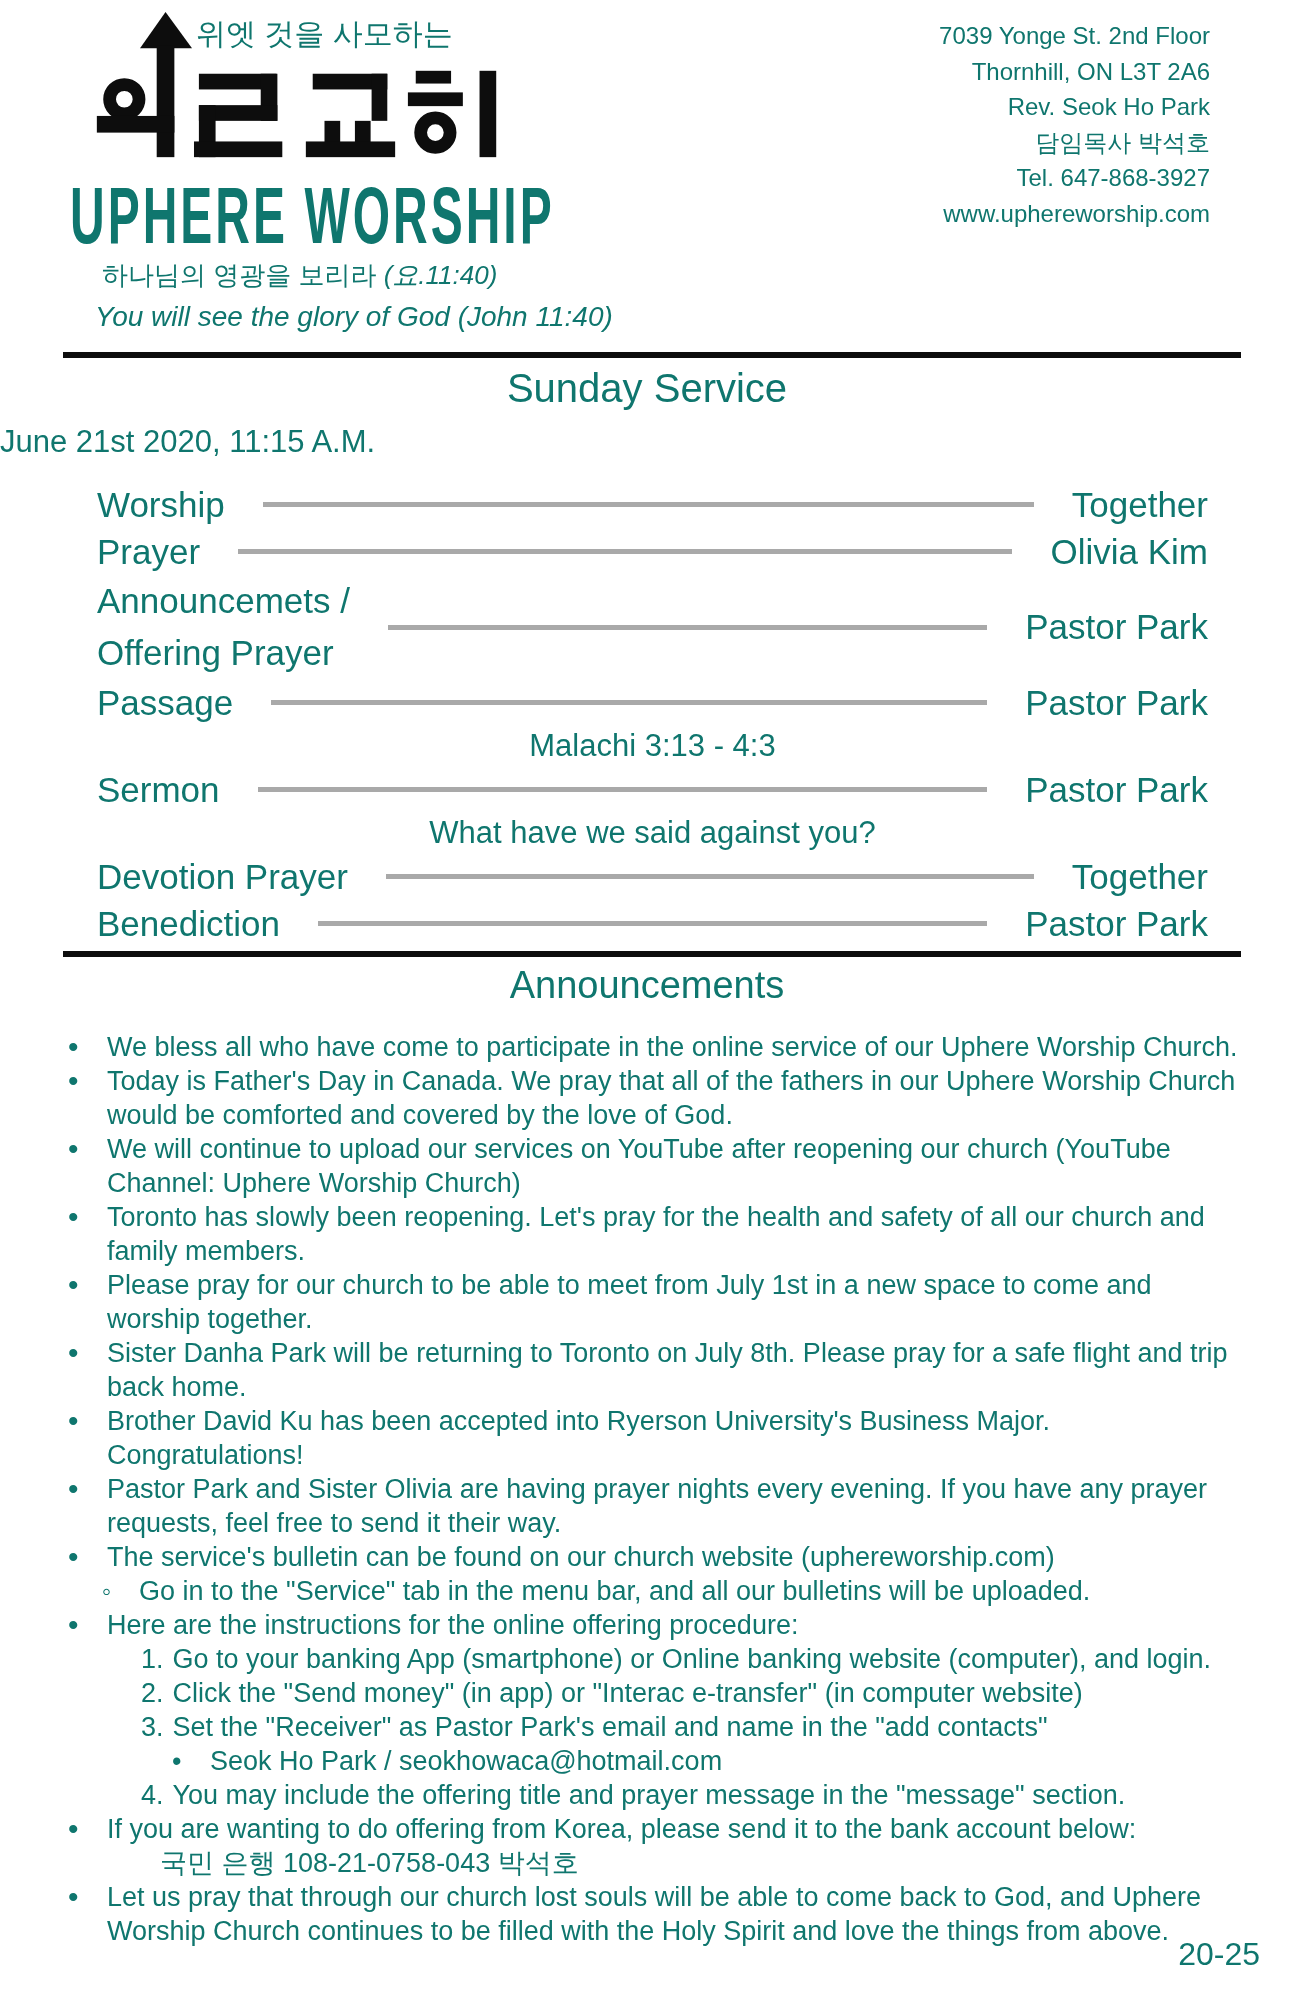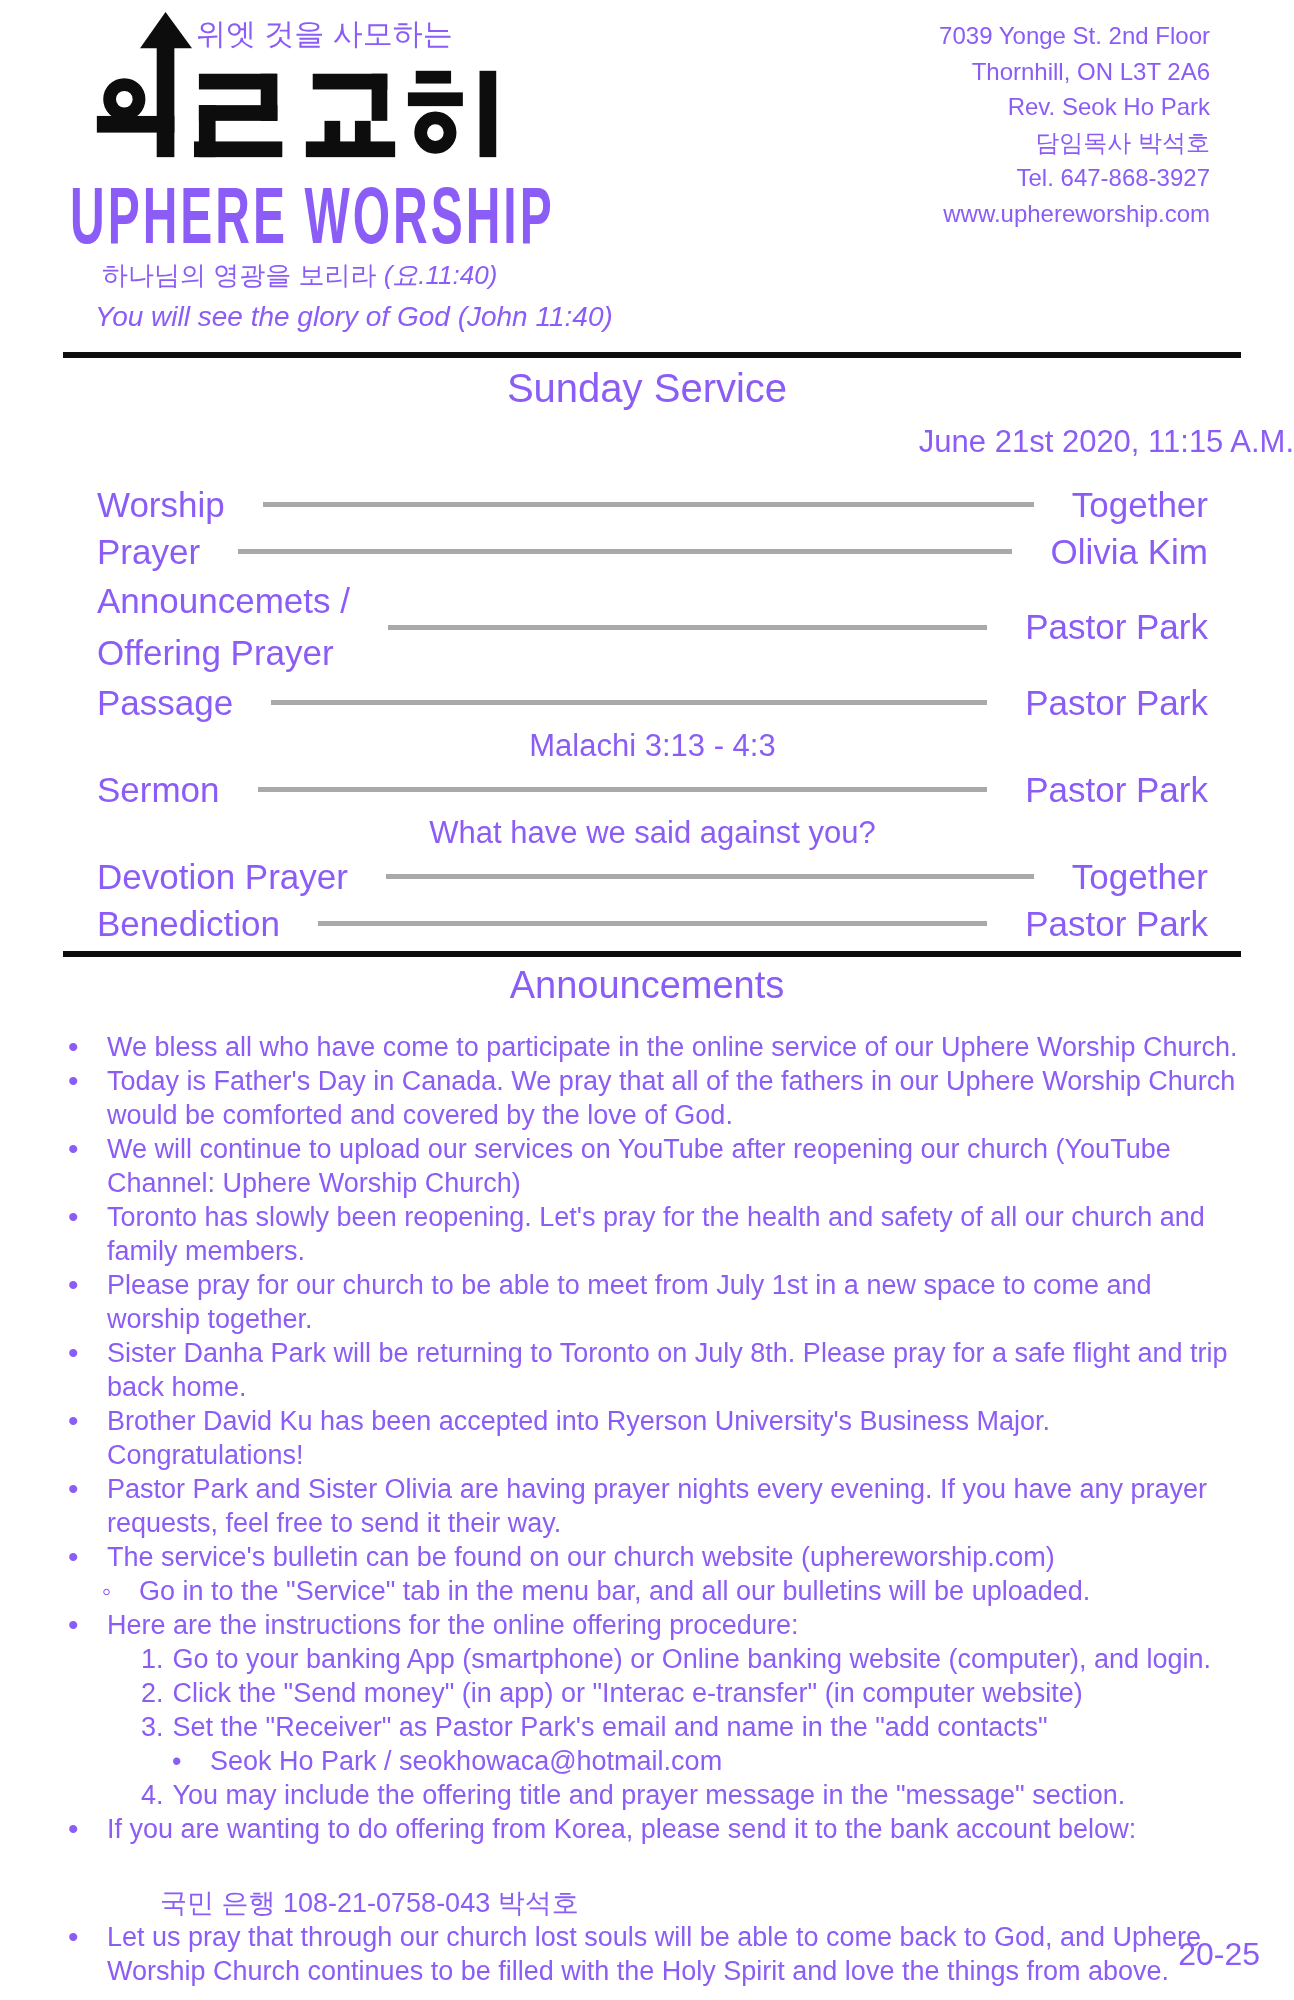--- a/index.html
+++ b/index.html
@@ -1,56 +1,56 @@
 <!DOCTYPE html>
 <html><head>
 <meta charset="utf-8">
 <style>
   html,body{margin:0;padding:0;background:#e8e8e8;}
   .page{
-    position:relative;width:1294px;height:2000px;background:#ffffff;color:#8b5cf6;
+    position:relative;width:1294px;height:2000px;background:#ffffff;color:#0f766e;
     font-family:"Liberation Sans","DejaVu Sans",sans-serif;overflow:hidden;margin:0 auto;
   }
   
   .logo-svg{position:absolute;left:88px;top:8px;width:420px;height:157px;}
   .top-tagline{position:absolute;left:196px;top:14px;font-size:30px;white-space:nowrap;}
   .name-en{
     position:absolute;left:70px;top:176px;font-size:80px;font-weight:bold;
     letter-spacing:5px;line-height:1;transform:scaleX(0.60);transform-origin:0 0;white-space:nowrap;
   }
   .verse-kr{position:absolute;left:102px;top:258px;font-size:26px;white-space:nowrap;text-align:right;}
   .verse-kr .ref{font-style:italic;}
   .verse-en{position:absolute;left:95px;top:301px;font-size:28px;font-style:italic;white-space:nowrap;}
   .contact{position:absolute;right:84px;top:18px;text-align:right;font-size:24px;line-height:35.5px;}
   
   .rule{position:absolute;left:63px;width:1178px;height:6px;background:#0d0d0d;}
   
   .svc-title{position:absolute;top:366px;left:0;width:100%;text-align:center;font-size:40px;}
-  .svc-date{position:absolute;top:424px;left:0;width:100%;text-align:right;font-size:31px;}
+  .svc-date{position:absolute;top:424px;left:0;width:100%;text-align:left;font-size:31px;}
   .svc-rows{position:absolute;top:481px;left:88px;right:86px;margin-left:9px;}
   .svc-row{display:flex;align-items:center;height:47px;font-size:35px;}
   .svc-row.two{height:104px;}
   .svc-row .lbl{white-space:nowrap;}
   .svc-row.two .lbl{line-height:52px;}
   .leader{flex:1;height:5px;background:#a9a9a9;margin:0 38px;}
   .svc-row .by{white-space:nowrap;}
   .svc-note{text-align:center;font-size:31px;height:40px;line-height:40px;}
   
   .ann-title{position:absolute;top:964px;left:0;width:100%;text-align:center;font-size:38px;}
   .ann-list{position:absolute;top:1030px;left:40px;right:56px;font-size:27px;line-height:34px;}
   .ai{position:relative;}
   .b1{padding-left:67px;}
   .b1::before{content:'\2022';position:absolute;left:28px;font-size:30px;}
   .b2{padding-left:99px;}
   .b2::before{content:'\25E6';position:absolute;left:62px;font-weight:bold;font-size:26px;}
   .b3{padding-left:170px;}
   .b3::before{content:'\2022';position:absolute;left:132px;font-size:27px;}
   .numline{padding-left:101px;}
   .numline .n{margin-right:9px;}
-  .indent{padding-left:120px;margin-top:40px;}
+  .indent{padding-left:120px;}
   
   .page-num{position:absolute;top:1936px;right:34px;font-size:32px;}
 </style>
 </head>
 <body>
 
 <div class="page">
 
   <svg class="logo-svg" viewBox="0 0 420 160" aria-hidden="true">
     <g fill="#0d0d0d">

